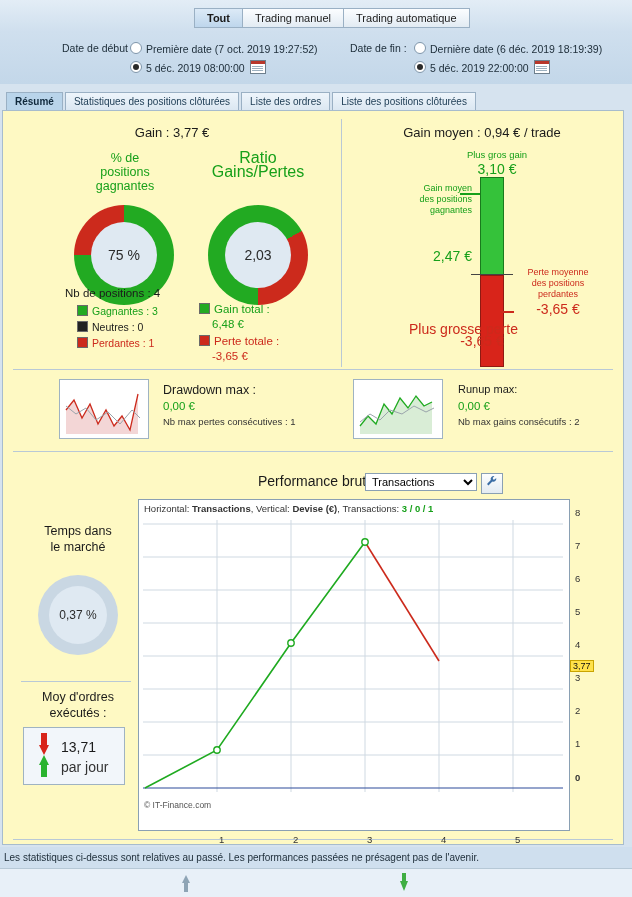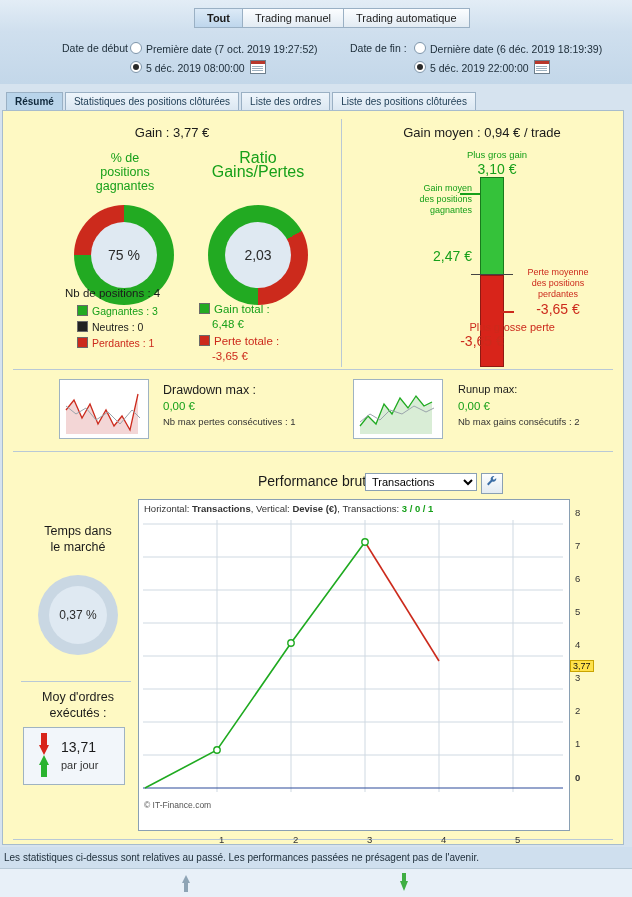--- a/index.html
+++ b/index.html
@@ -186,21 +186,21 @@
     <div style="position:absolute;left:468px;top:163px;width:42px;height:1px;background:#444;"></div>
 
     <div style="position:absolute;left:505px;top:156px;width:100px;color:#cc2a1c;font-size:9px;line-height:11px;text-align:center;">
       <div>Perte moyenne</div>
       <div>des positions</div>
       <div>perdantes</div>
     </div>
     <div style="position:absolute;left:505px;top:190px;width:100px;text-align:center;color:#cc2a1c;font-size:14px;">-3,65 €</div>
     <div style="position:absolute;left:497px;top:200px;width:14px;height:2px;background:#cc2a1c;"></div>
 
-    <div style="position:absolute;left:406px;top:210px;width:146px;text-align:right;color:#cc2a1c;font-size:11px;">Plus grosse perte</div>
+    <div style="position:absolute;left:406px;top:210px;width:146px;text-align:left;color:#cc2a1c;font-size:14px;">Plus grosse perte</div>
     <div style="position:absolute;left:406px;top:222px;width:146px;text-align:center;color:#cc2a1c;font-size:14px;">-3,65 €</div>
 
     <svg class="mini" style="position:absolute;left:56px;top:268px;" width="88" height="58" viewBox="0 0 88 58">
       <polygon points="6,30 14,20 22,38 30,24 38,44 46,30 54,46 62,36 70,50 78,14 78,54 6,54" fill="#f3d6d6"></polygon>
       <polyline points="6,30 14,20 22,38 30,24 38,44 46,30 54,46 62,36 70,50 78,14" fill="none" stroke="#cc2a1c" stroke-width="1.3"></polyline>
       <polyline points="6,26 16,34 26,28 36,40 48,32 60,44 72,30 80,38" fill="none" stroke="#9aa4ab" stroke-width="1"></polyline>
     </svg>
     <div style="position:absolute;left:160px;top:272px;font-size:12.5px;color:#1b1b1b;">Drawdown max :</div>
     <div style="position:absolute;left:160px;top:289px;font-size:11.5px;color:#17a01a;">0,00 €</div>
     <div style="position:absolute;left:160px;top:305px;font-size:9.5px;color:#333;">Nb max pertes consécutives : 1</div>
@@ -239,21 +239,21 @@
       <div>exécutés :</div>
     </div>
     <div class="ordersbox" style="position:absolute;left:20px;top:616px;width:100px;height:56px;"></div>
     <svg style="position:absolute;left:28px;top:620px;" width="26" height="48" viewBox="0 0 26 48">
       <polygon points="13,2 13,14 8,14 13,24 18,14 13,14" fill="#d8241a"></polygon>
       <rect x="10" y="2" width="6" height="13" fill="#d8241a"></rect>
       <polygon points="13,46 13,34 8,34 13,24 18,34 13,34" fill="#2ab32e"></polygon>
       <rect x="10" y="33" width="6" height="13" fill="#2ab32e"></rect>
     </svg>
     <div style="position:absolute;left:58px;top:628px;font-size:14px;color:#1b1b1b;">13,71</div>
-    <div style="position:absolute;left:58px;top:648px;font-size:11px;color:#333;">par jour</div>
+    <div style="position:absolute;left:58px;top:648px;font-size:14px;color:#333;">par jour</div>
 
     <div class="chartbox" style="left:135px;top:388px;width:430px;height:330px;">
       <div style="position:absolute;left:5px;top:3px;font-size:9.5px;color:#333;">
         <span>Horizontal:</span>
         <span class="bold">Transactions</span><span>, Vertical:</span>
         <span class="bold">Devise (€)</span><span>, Transactions:</span>
         <span class="bold" style="color:#17a01a;">3 / 0 / 1</span>
       </div>
 
       <svg style="position:absolute;left:0;top:16px;" width="428" height="312" viewBox="0 0 428 312">

